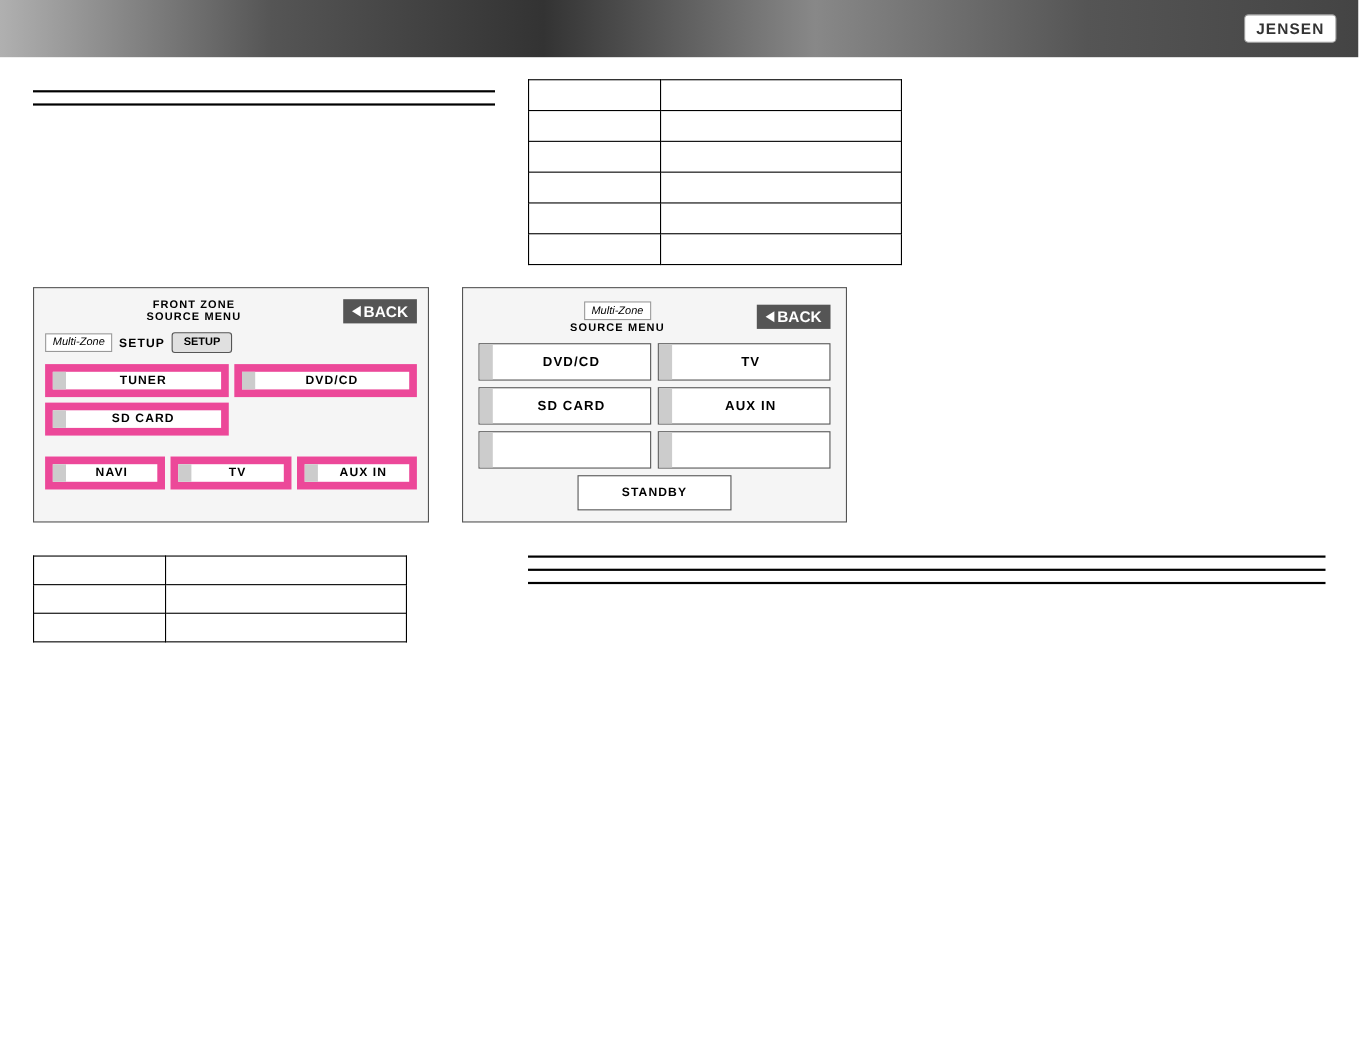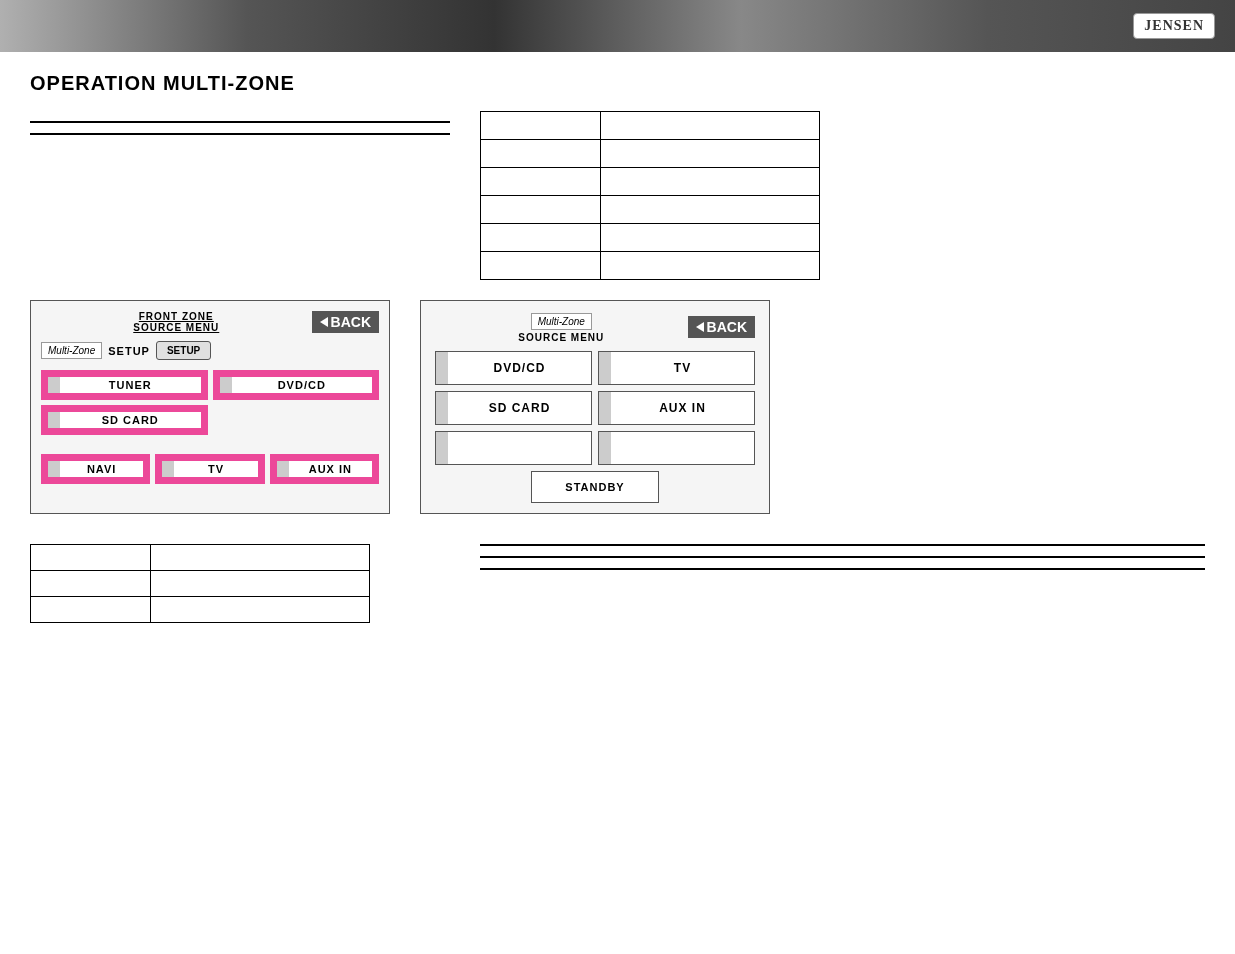--- a/index.html
+++ b/index.html
@@ -18,21 +18,21 @@
       background: linear-gradient(to right, #b0b0b0, #555, #333, #888, #555, #444);
       display: flex;
       align-items: center;
       justify-content: flex-end;
       padding-right: 20px;
     }
     .jensen-logo {
       background: #fff;
       border-radius: 4px;
       padding: 4px 10px;
-      font-family: Liberation Serif, serif;
+      font-family: Liberation Sans, sans-serif;
       font-size: 14px;
       font-weight: bold;
       color: #333;
       border: 1px solid #999;
       letter-spacing: 1px;
     }
 
     
     .page-content {
       padding: 20px 30px;
@@ -258,21 +258,21 @@
 
     .mz-standby-row {
       display: flex;
       justify-content: center;
       margin-top: 6px;
     }
     .mz-standby-btn {
       border: 1px solid #555;
       background: #fff;
       height: 32px;
-      width: 128px;
+      width: 140px;
       text-align: center;
       font-size: 11px;
       font-weight: bold;
       letter-spacing: 1px;
       display: flex;
       align-items: center;
       justify-content: center;
       cursor: pointer;
     }
 
@@ -307,21 +307,20 @@
   </style>
 </head>
 <body>
 
 <div class="header-bar">
   <div class="jensen-logo">JENSEN</div>
 </div>
 
 <div class="page-content">
 
-  <div class="page-title">OPERATION MULTI-ZONE</div>
 
   <div class="two-col">
 
     <div class="col-left">
       <p class="text-block"></p>
       <hr class="divider">
       <p class="text-block"></p>
       <p class="text-block"></p>
       <p class="text-block"></p>
       <hr class="divider">
@@ -356,21 +355,21 @@
         </tr>
       </tbody>
         </table>
     </div>
   </div>
 
   <div class="diagrams-row">
 
     <div class="zone-box">
       <div class="zone-box-header">
-        <div style="flex:1; text-align:center;text-decoration:underline;">
+        <div style="flex:1; text-align:center;">
           <div class="zone-title">
             <span>FRONT ZONE</span><br>
             <span>SOURCE MENU</span>
           </div>
         </div>
         <button class="back-btn">
           <span class="back-arrow"></span>
           <span>BACK</span>
         </button>
       </div>

